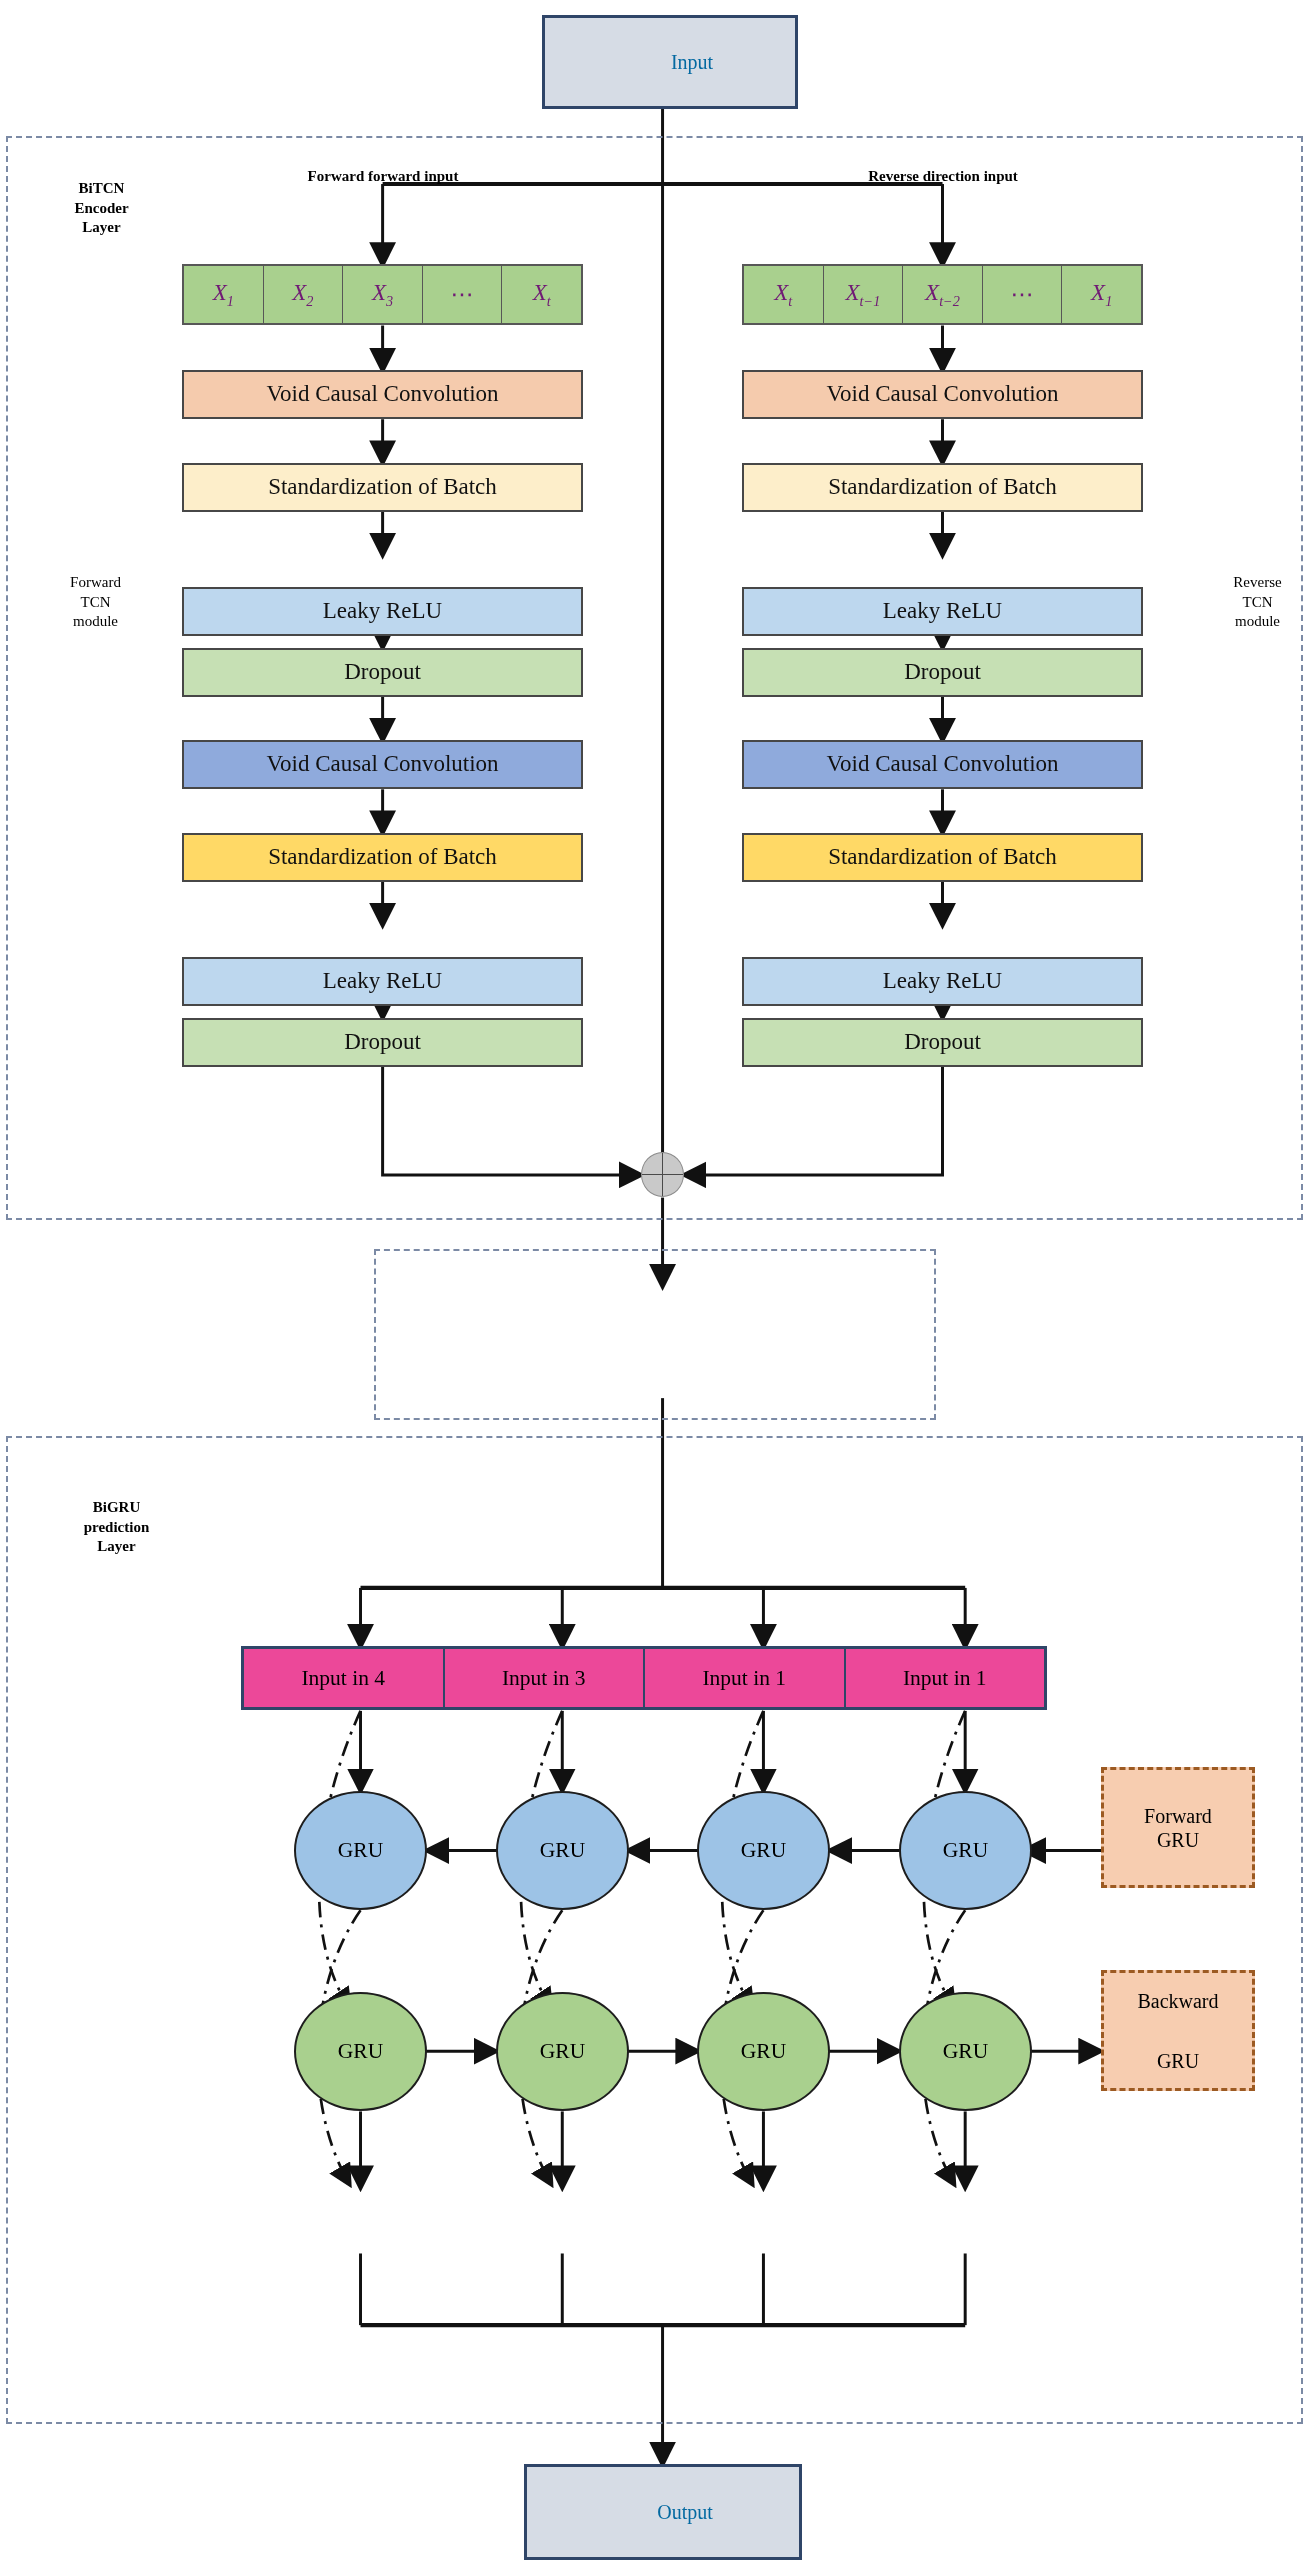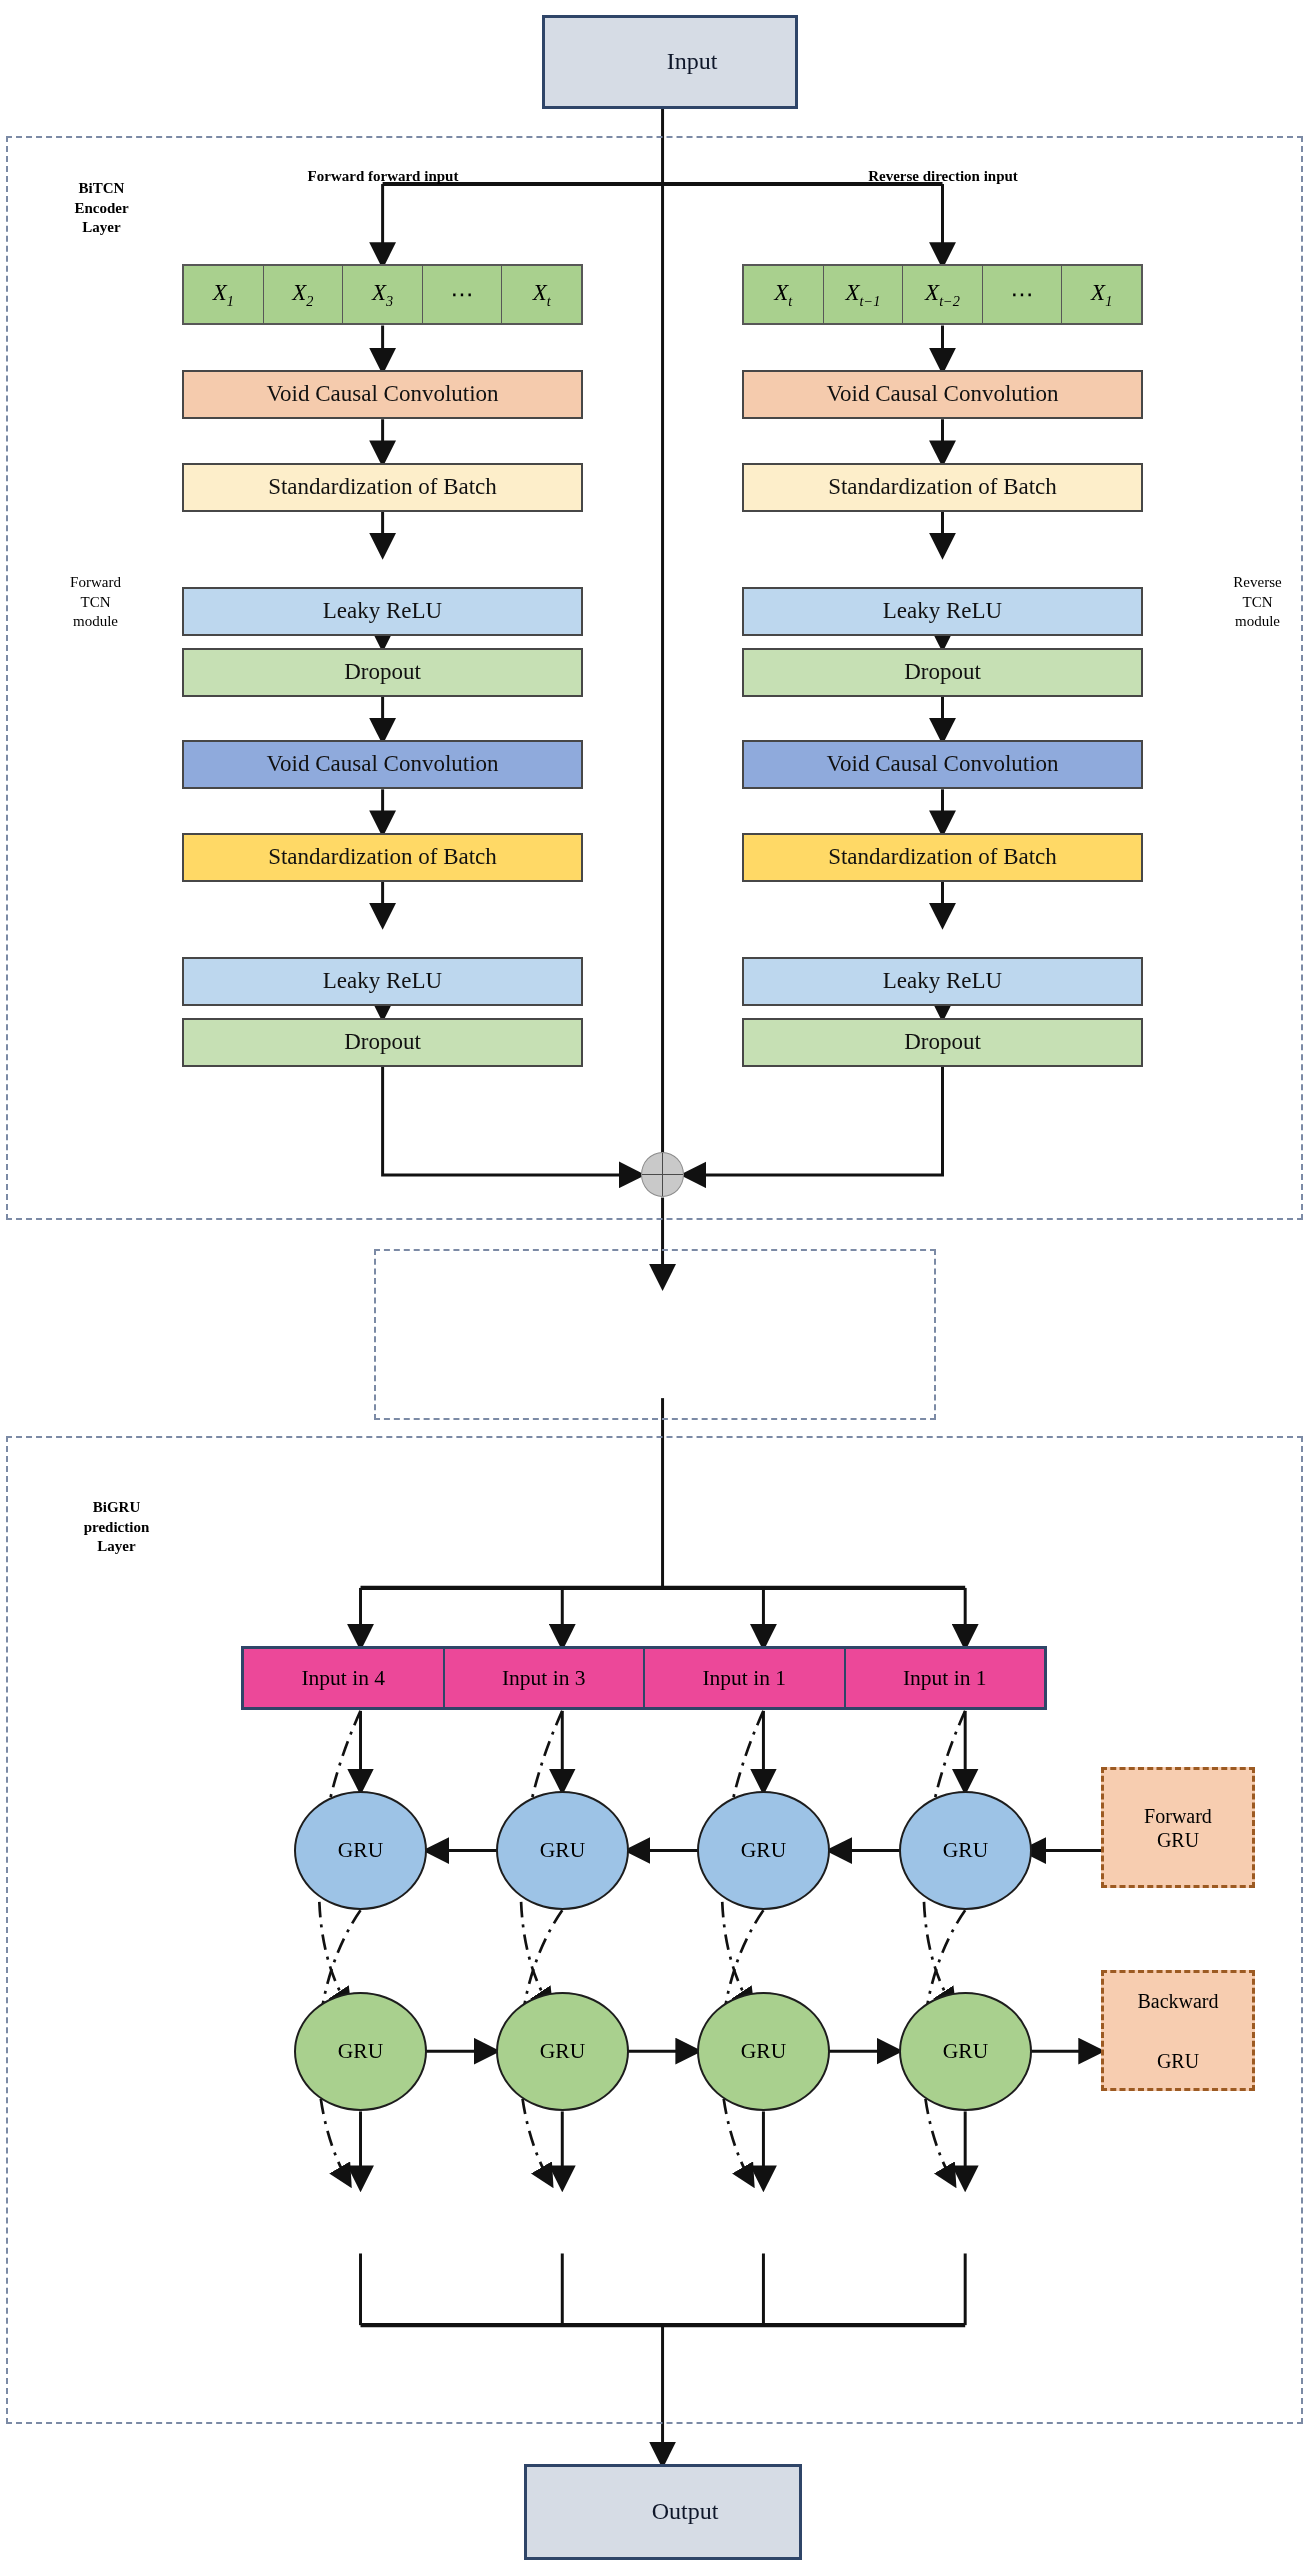--- a/index.html
+++ b/index.html
@@ -4,35 +4,35 @@
 <style>
   html,body{margin:0;padding:0;background:#ffffff;}
   body{font-family:"Liberation Serif", serif;}
   #canvas{position:relative;width:1309px;height:2576px;background:#fff;overflow:hidden;}
 
   
   .node{position:absolute;box-sizing:border-box;display:flex;align-items:center;
         justify-content:center;text-align:center;line-height:1.15;}
 
   
-  .iobox{background:#d6dce5;border:3px solid #2f4568;font-size:24px;color:#0f172a;padding-left:44px;}
+  .iobox{background:#d6dce5;border:3px solid #2f4568;font-size:20px;color:#0369a1;padding-left:44px;}
 
   
   .tcnbox{border:2.4px solid #474747;font-size:23px;color:#111;}
   .c-peach{background:#f5cbad;}
   .c-cream{background:#fdeeca;}
   .c-lblue{background:#bdd7ee;margin-top:32px;}
   .c-lgreen{background:#c6e0b4;}
   .c-dblue{background:#8faadc;}
   .c-dyellow{background:#ffd966;}
 
   
   .seqstrip{position:absolute;display:flex;border:2.4px solid #575757;box-sizing:border-box;}
   .seqcell{flex:1;background:#a9d08e;border-right:1.8px solid #575757;display:flex;
-           align-items:center;justify-content:center;font-size:23px;color:#000000;box-sizing:border-box;}
+           align-items:center;justify-content:center;font-size:23px;color:#701a75;box-sizing:border-box;}
   .seqcell:last-child{border-right:none;}
   .seqcell i{font-style:italic;font-family:"Liberation Serif",serif;}
   .seqcell sub{font-size:0.62em;font-style:italic;}
 
   
   .graystrip{position:absolute;display:flex;border:3px solid #2f4568;box-sizing:border-box;background:#ec4899;}
   .graycell{flex:1;border-right:2.4px solid #2f4568;display:flex;align-items:center;
             justify-content:center;font-size:21.5px;color:#000;box-sizing:border-box;}
   .graycell:last-child{border-right:none;}
 

